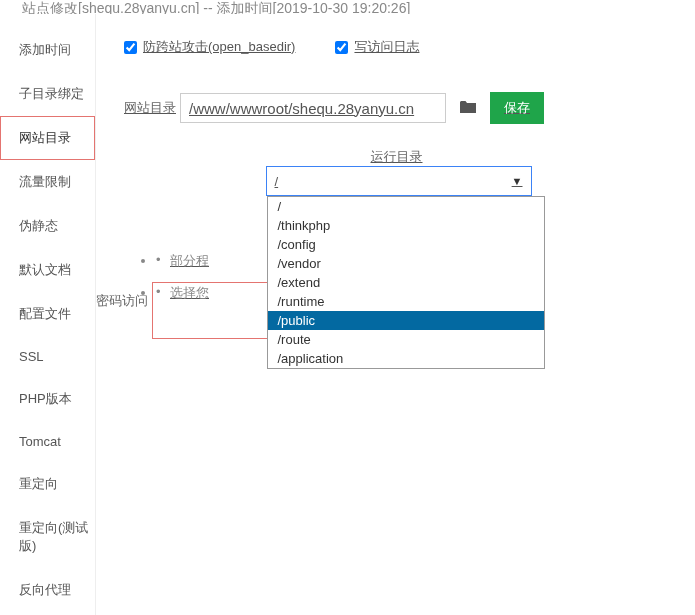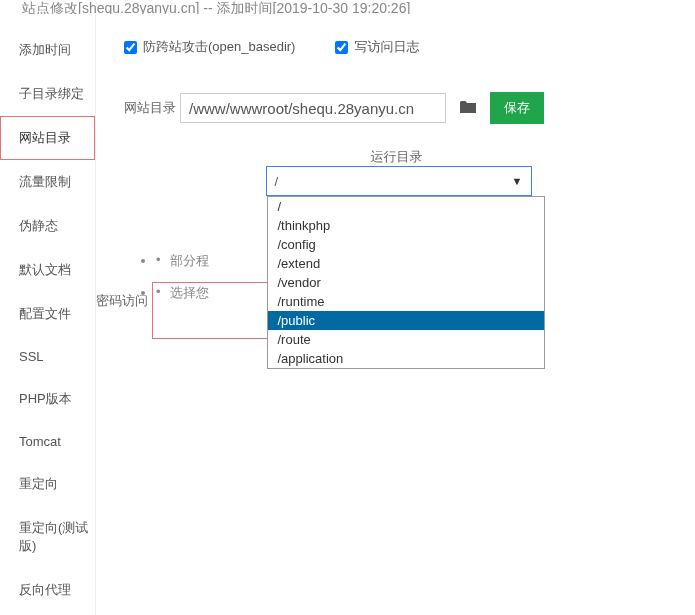--- a/index.html
+++ b/index.html
@@ -2,21 +2,21 @@
 <html><head>
 <meta charset="utf-8">
 <style>
   * { box-sizing: border-box; margin: 0; padding: 0; }
   body { font-family: "Microsoft YaHei", Arial, sans-serif; font-size: 13px; color: #555; background: #fff; width: 695px; height: 615px; overflow: hidden; position: relative; }
   .header { padding: 0 22px; color: #888; font-size: 14px; height: 14px; overflow: hidden; }
   .layout { display: flex; height: 601px; }
   .sidebar { width: 96px; border-right: 1px solid #eee; padding-top: 14px; }
   .sidebar-item { padding: 12px 0 12px 18px; font-size: 13px; color: #555; cursor: pointer; border: 1px solid transparent; }
   .sidebar-item.active { border: 1px solid #e47470; color: #333; background: #fff; }
-  .main { flex: 1; padding: 18px 22px 16px 28px; position: relative; }
+  .main { flex: 1; padding: 18px 22px 16px 28px; position: relative; text-decoration: underline; }
   .row { display: flex; align-items: center; margin-bottom: 24px; }
   .checkbox-row { margin-top: 6px; margin-bottom: 36px; }
   .chk { display: inline-flex; align-items: center; margin-right: 40px; }
   .chk input { margin-right: 6px; }
   .label { width: 56px; color: #666; }
   .text-input { width: 266px; height: 30px; border: 1px solid #ccc; padding: 0 8px; font-size: 15px; color: #555; }
   .folder-icon { margin: 0 14px; color: #555; }
   .save-btn { background: #1fa54a; color: #fff; border: none; padding: 7px 14px; font-size: 13px; cursor: pointer; }
   .select-box { width: 266px; height: 30px; border: 1px solid #3b82f6; position: relative; display: flex; align-items: center; justify-content: space-between; padding: 0 8px; cursor: pointer; background: #fff; }
   .select-arrow { font-size: 11px; color: #333; }
@@ -78,22 +78,22 @@
 
     <div class="row" style="position:relative;flex-direction:column;">
       <span class="label">运行目录</span>
       <div class="select-box">
         <span>/</span>
         <span class="select-arrow">▼</span>
         <div class="dropdown">
           <div class="dropdown-item">/</div>
           <div class="dropdown-item">/thinkphp</div>
           <div class="dropdown-item">/config</div>
+          <div class="dropdown-item">/vendor</div>
           <div class="dropdown-item">/extend</div>
-          <div class="dropdown-item">/vendor</div>
           <div class="dropdown-item">/runtime</div>
           <div class="dropdown-item highlight">/public</div>
           <div class="dropdown-item">/route</div>
           <div class="dropdown-item">/application</div>
         </div>
       </div>
       <span style="width:44px;"></span>
       <button class="save-btn">保存</button>
     </div>
 

